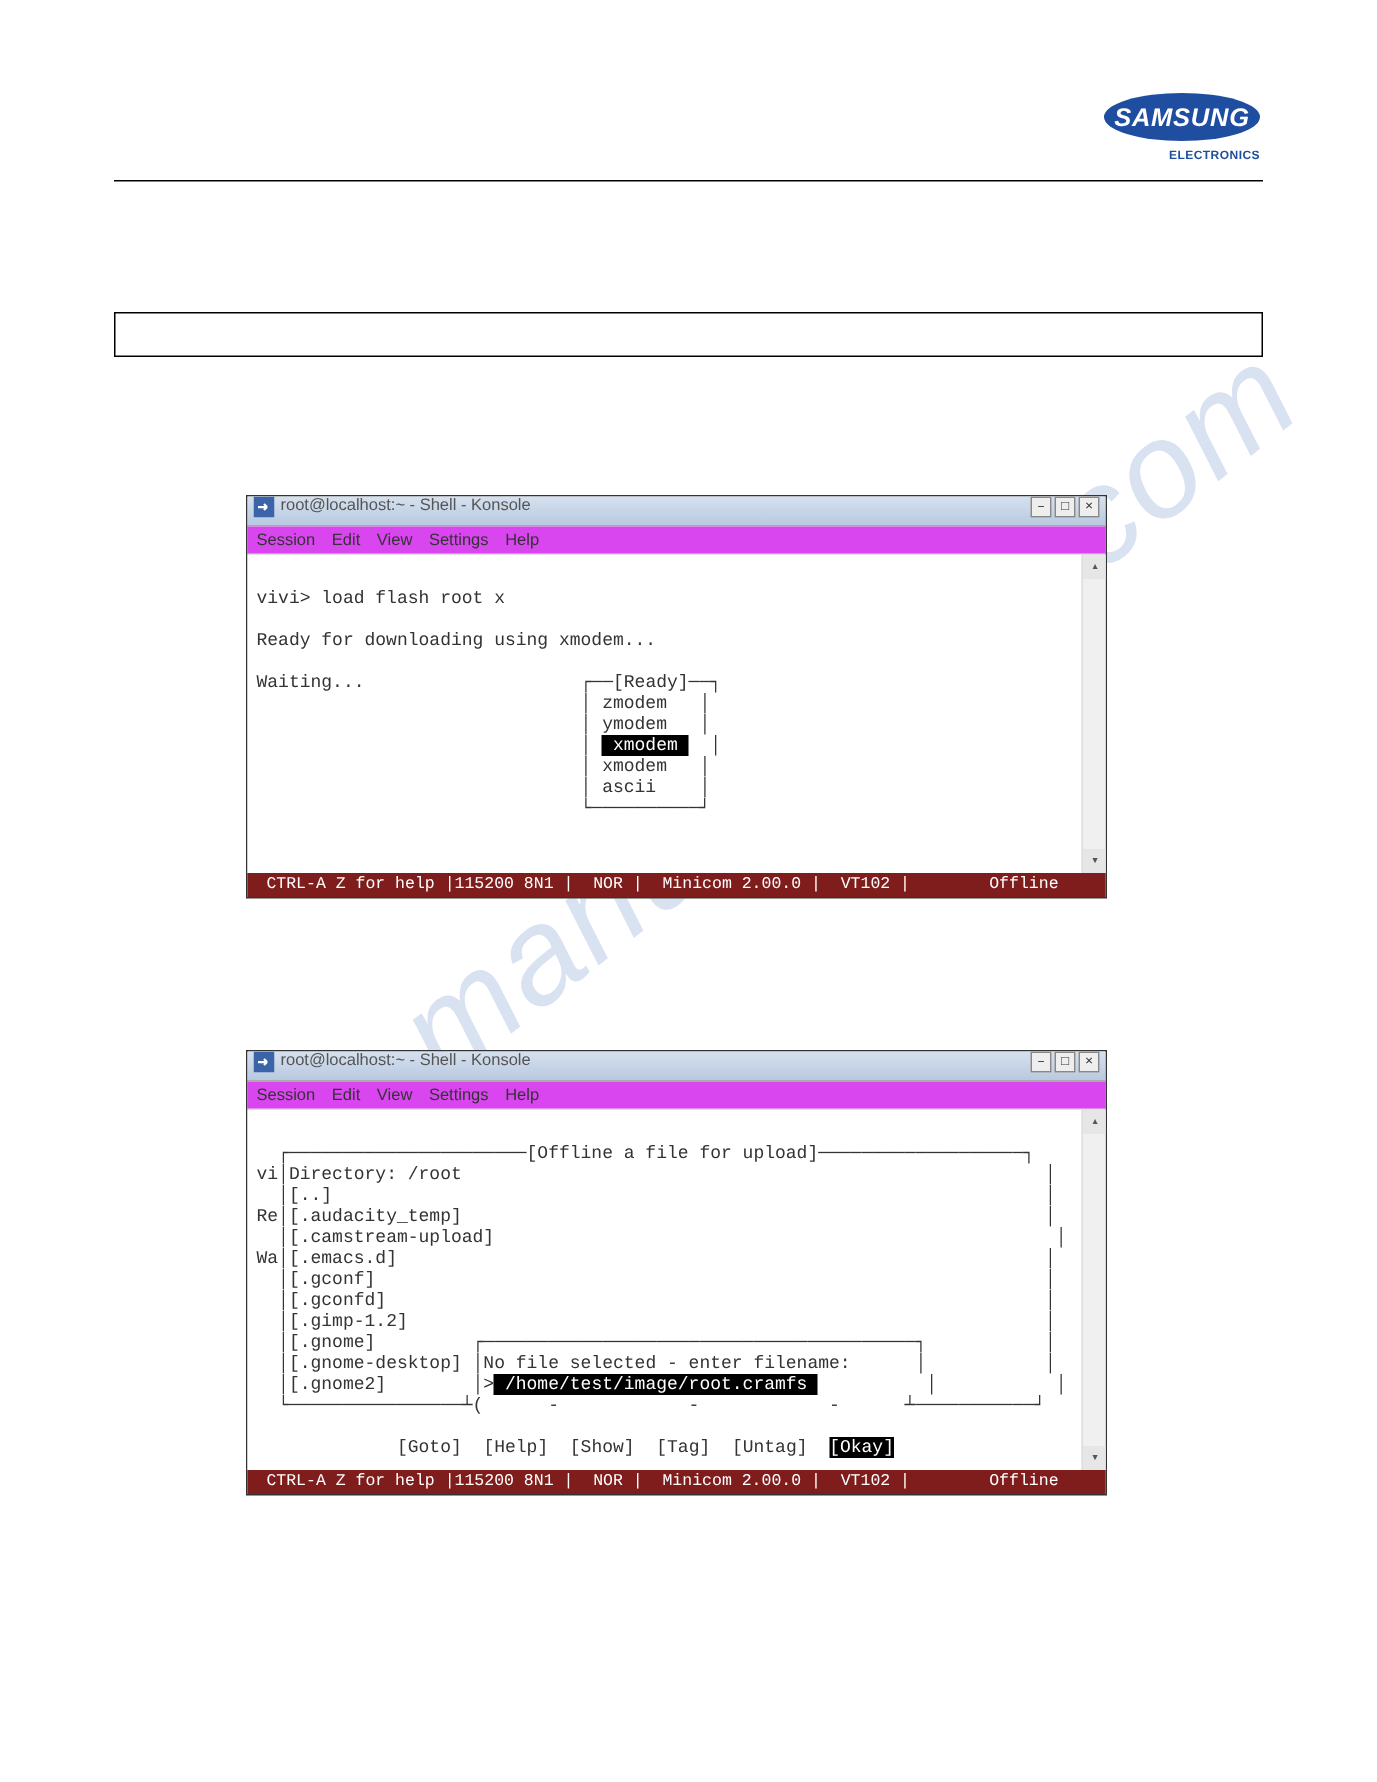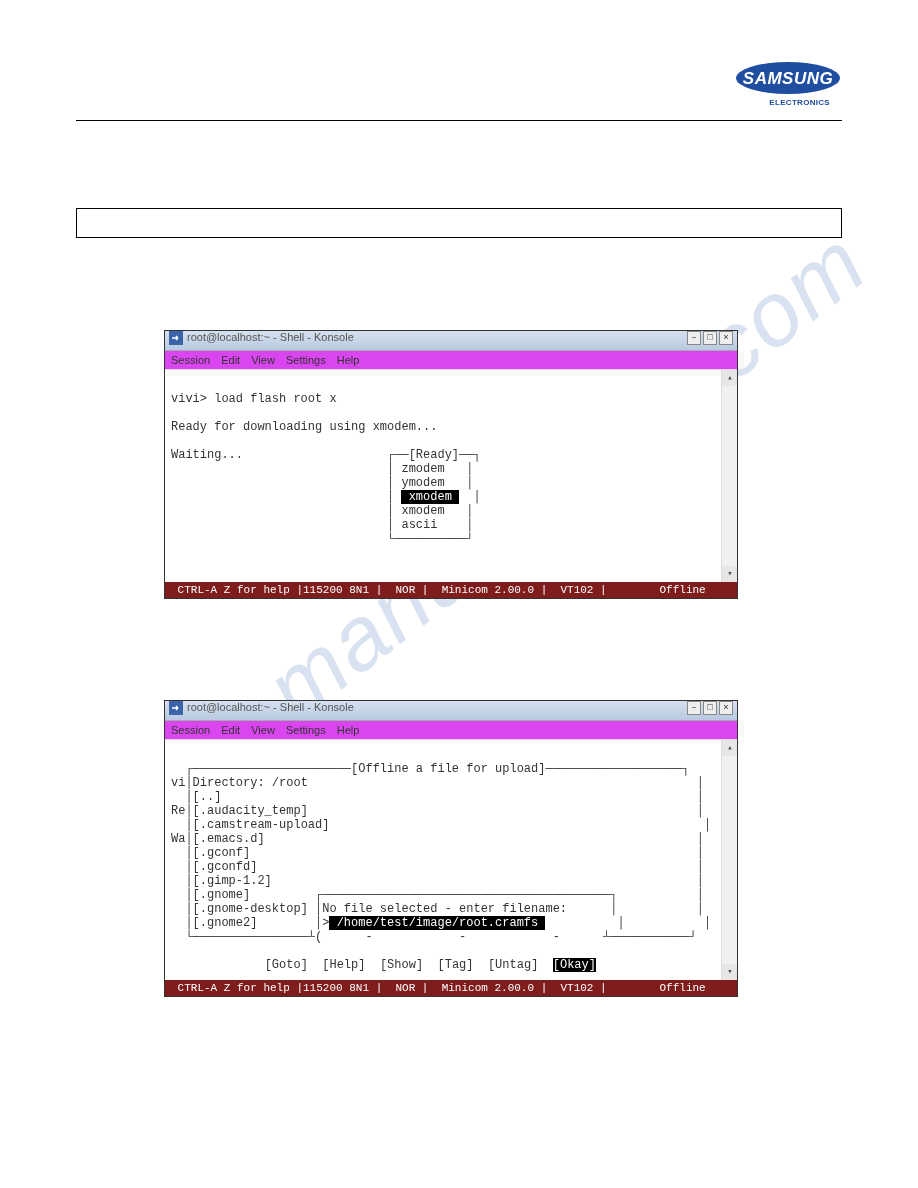--- a/index.html
+++ b/index.html
@@ -38,21 +38,21 @@
     fill: #fff;
     font-size: 17px;
     letter-spacing: 0.5px;
   }
   .electronics {
     font-size: 8px;
     color: #1f4ea0;
     font-weight: bold;
     letter-spacing: 0.3px;
     margin-top: -2px;
-    margin-right: 12px;
+    margin-right: 2px;
   }
   .hr {
     position: absolute;
     top: 60px;
     left: 0;
     width: 100%;
     border-top: 1px solid #000;
   }
   .cmd-box {
     position: absolute;

